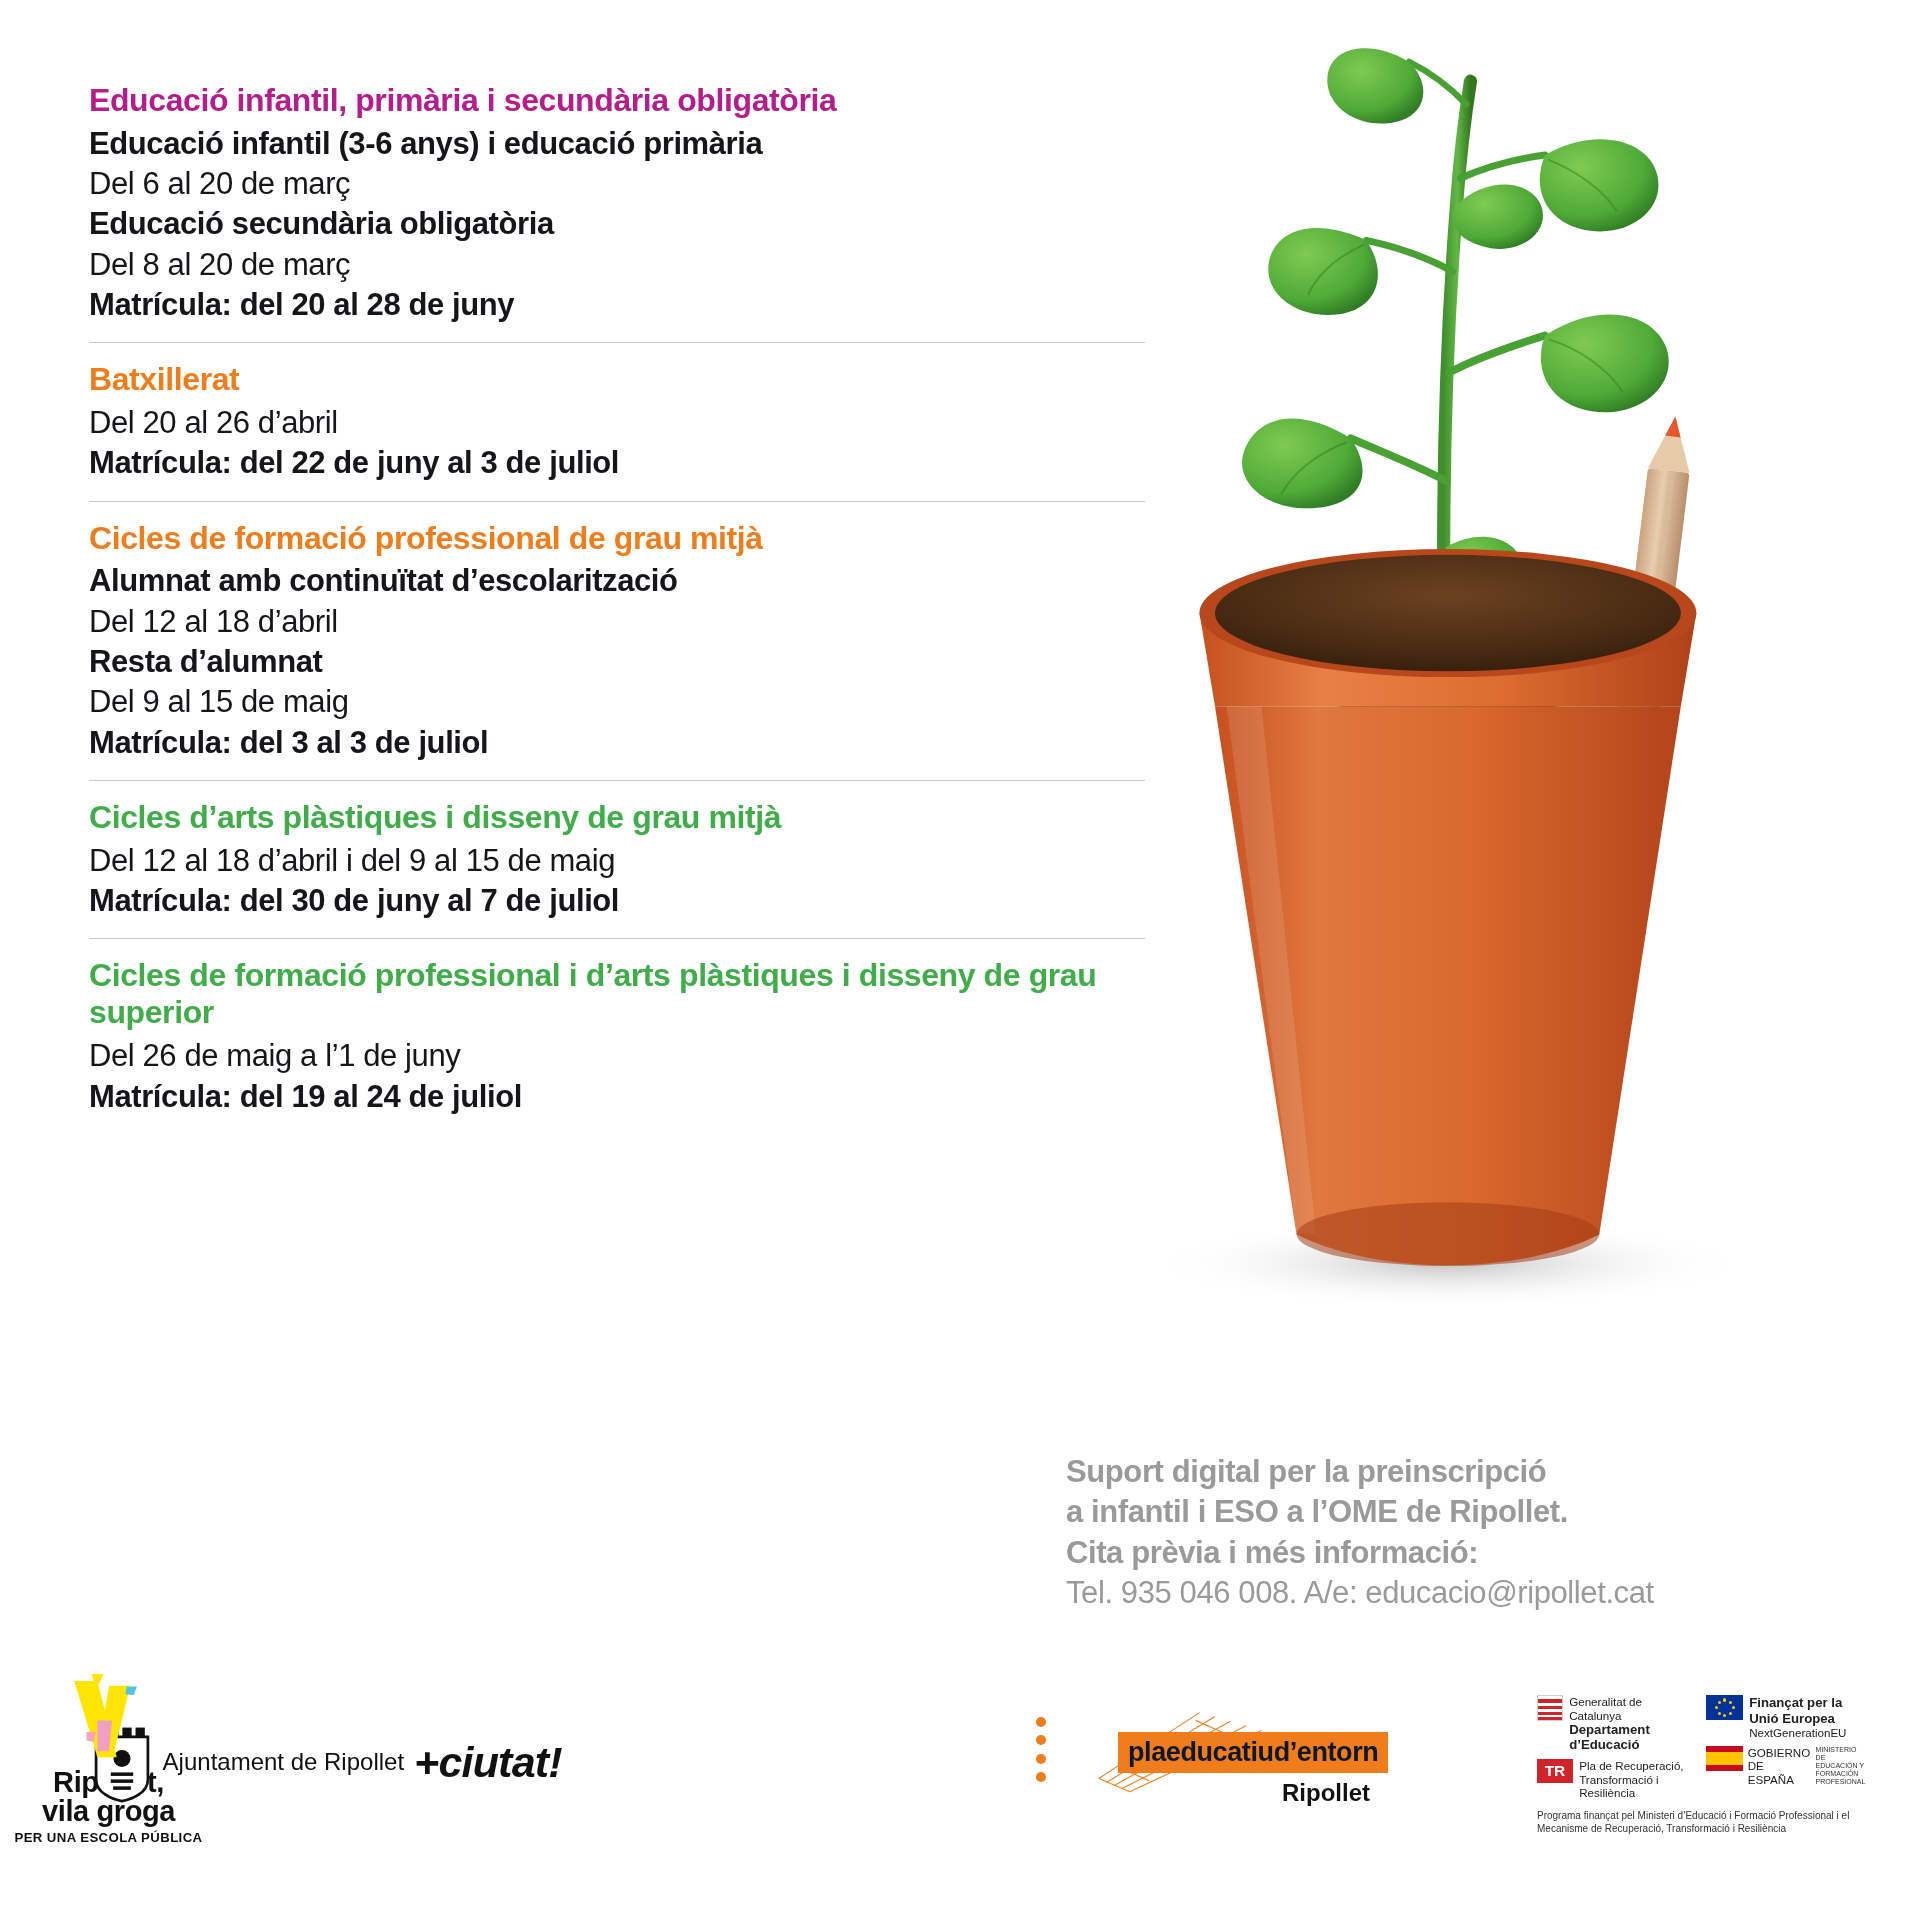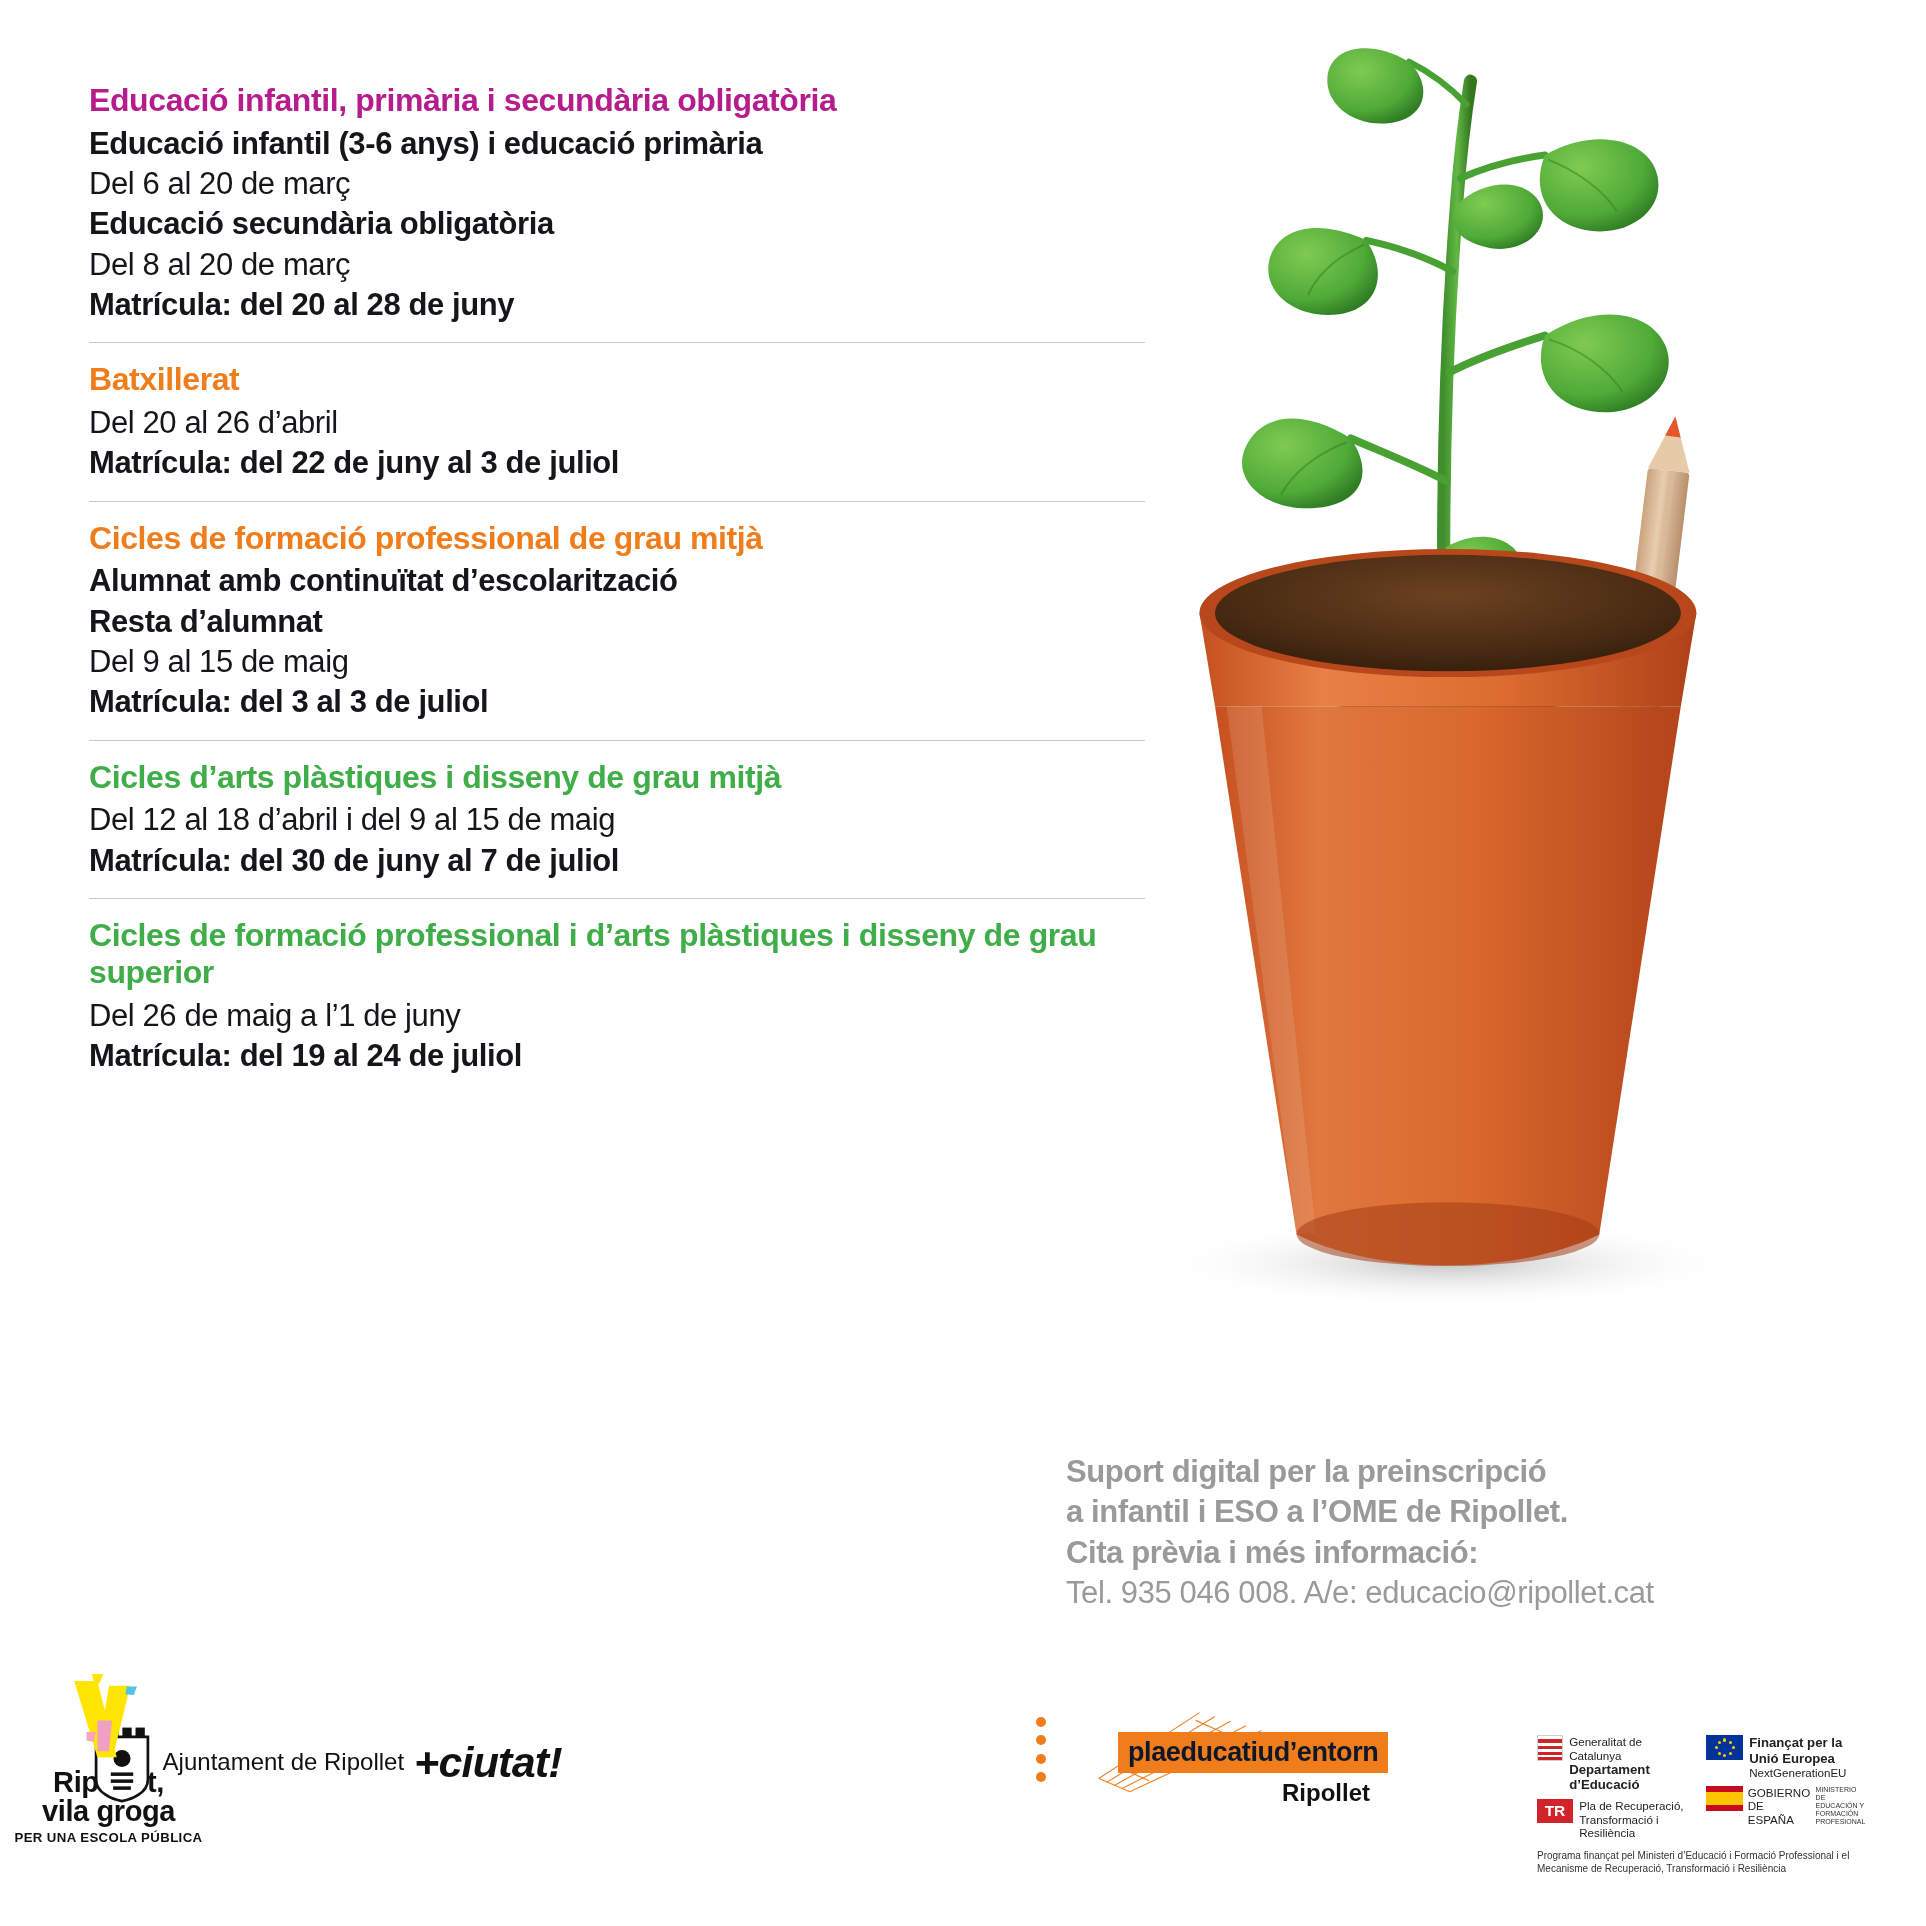--- a/index.html
+++ b/index.html
@@ -328,20 +328,21 @@
 
     <div class="section">
       <div class="sec-head c-orange">Batxillerat</div>
       <div class="line-reg">Del 20 al 26 d’abril</div>
       <div class="line-bold">Matrícula: del 22 de juny al 3 de juliol</div>
     </div>
 
     <div class="section">
       <div class="sec-head c-orange">Cicles de formació professional de grau mitjà</div>
       <div class="line-bold">Alumnat amb continuïtat d’escolarització</div>
+      <div class="line-reg">Del 12 al 18 d’abril</div>
       <div class="line-bold">Resta d’alumnat</div>
       <div class="line-reg">Del 9 al 15 de maig</div>
       <div class="line-bold">Matrícula: del 3 al 3 de juliol</div>
     </div>
 
     <div class="section">
       <div class="sec-head c-green">Cicles d’arts plàstiques i disseny de grau mitjà</div>
       <div class="line-reg">Del 12 al 18 d’abril i del 9 al 15 de maig</div>
       <div class="line-bold">Matrícula: del 30 de juny al 7 de juliol</div>
     </div>
@@ -419,21 +420,21 @@
           <path d="M190 110 L270 146"></path>
             <path d="M240 80 L320 116"></path>
             <path d="M290 50 L370 86"></path>
         </g>
       </svg>
       <div class="ped-box" style="position:relative; top:22.5px; left:35px;">plaeducatiud’entorn</div>
       <div class="ped-sub" style="position:relative; top:22.5px;">Ripollet</div>
     </div>
 
     <div class="logo-gen" style="position:absolute;">
-      <div style="display:flex; gap:14px;margin-top:40px;">
+      <div style="display:flex; gap:14px;">
         <div style="width:155px;">
           <div class="gen-row">
             <span class="gen-flag">
               <i style="top:3.1px"></i>
                 <i style="top:9.3px"></i>
                 <i style="top:15.5px"></i>
                 <i style="top:21px"></i>
             </span>
             <span class="gen-txt">
               <span class="gen-t1">Generalitat de Catalunya</span><br>

